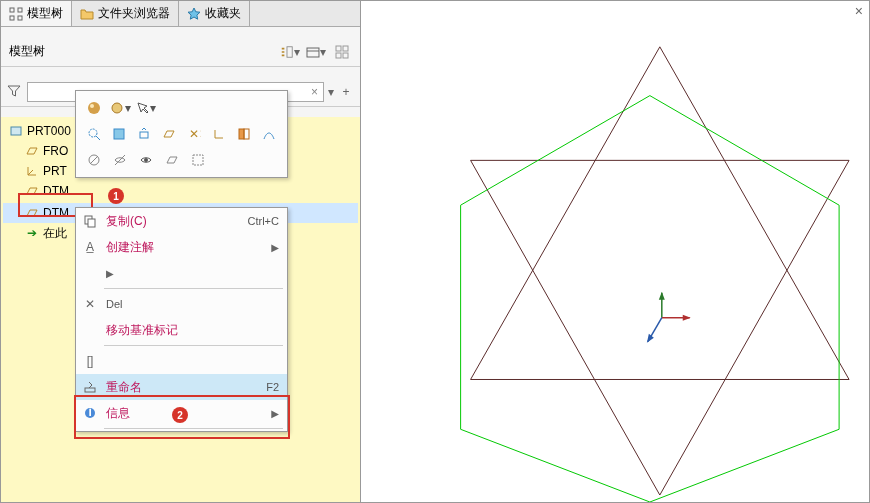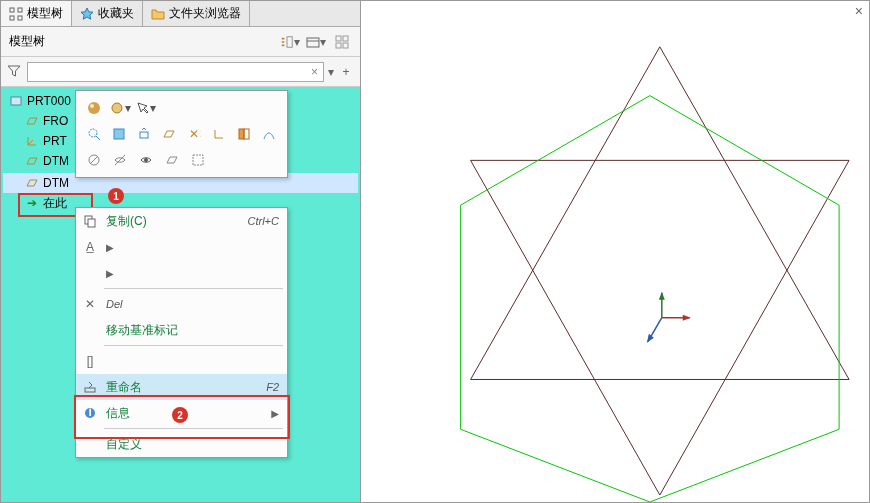--- a/index.html
+++ b/index.html
@@ -1,49 +1,49 @@
 <!DOCTYPE html>
 <html><head>
 <meta charset="utf-8">
 <style>
 * { margin: 0; padding: 0; box-sizing: border-box; font-family: "Microsoft YaHei", Arial, sans-serif; font-size: 12px; }
 body { width: 870px; height: 503px; background: #fff; overflow: hidden; position: relative; }
 .container { display: flex; height: 100%; border: 1px solid #999; }
-.left-panel { width: 360px; border-right: 1px solid #999; background: #f5f5f5; display: flex; flex-direction: column; }
+.left-panel { width: 360px; border-right: 1px solid #999; background: #f5f5f5; display: flex; flex-direction: column; gap: 10px; }
 .tab-bar { display: flex; background: #e8e8e8; border-bottom: 1px solid #aaa; height: 26px; }
 .tab { display: flex; align-items: center; padding: 0 8px; gap: 4px; border-right: 1px solid #aaa; cursor: pointer; }
 .tab.active { background: #f5f5f5; }
 .tab-icon { width: 14px; height: 14px; display: inline-flex; align-items: center; justify-content: center; }
 .header-row { display: flex; align-items: center; justify-content: space-between; padding: 4px 8px; border-bottom: 1px solid #ccc; height: 30px; }
 .header-title { font-weight: normal; }
 .header-tools { display: flex; gap: 6px; align-items: center; }
 .tool-btn { width: 20px; height: 20px; display: inline-flex; align-items: center; justify-content: center; cursor: pointer; color: #666; }
 .search-row { display: flex; align-items: center; padding: 4px 6px; gap: 4px; border-bottom: 1px solid #ccc; height: 30px; }
 .filter-icon { width: 16px; height: 16px; color: #666; }
 .search-input { flex: 1; height: 20px; border: 1px solid #aaa; padding: 0 18px 0 4px; background: #fff; }
-.tree { padding: 4px 2px; flex: 1; background: #5eead4; position: relative; }
+.tree { padding: 4px 2px; flex: 1; background: #fef9c3; position: relative; }
 .tree-item { display: flex; align-items: center; padding: 2px 2px; gap: 4px; cursor: pointer; height: 20px; }
 .tree-item.indent-0 { padding-left: 6px; }
 .tree-item.indent-1 { padding-left: 22px; }
 .tree-icon { width: 14px; height: 14px; display: inline-flex; align-items: center; justify-content: center; }
 .tree-item.selected { background: #d0e7ff; }
 .red-box-1 { position: absolute; border: 2px solid #d6342a; left: 18px; top: 193px; width: 75px; height: 24px; pointer-events: none; z-index: 5; }
 .red-box-2 { position: absolute; border: 2px solid #d6342a; left: 74px; top: 395px; width: 216px; height: 44px; pointer-events: none; z-index: 20; }
 .badge { position: absolute; width: 16px; height: 16px; border-radius: 50%; background: #d6342a; color: #fff; font-size: 10px; display: flex; align-items: center; justify-content: center; z-index: 25; font-weight: bold; }
 .badge-1 { left: 108px; top: 188px; }
 .badge-2 { left: 172px; top: 407px; }
 .mini-toolbar { position: absolute; left: 75px; top: 90px; width: 213px; background: #fcfcfc; border: 1px solid #999; box-shadow: 2px 2px 4px rgba(0,0,0,0.2); z-index: 10; padding: 4px; }
 .mini-row { display: flex; gap: 2px; padding: 2px; }
 .mini-btn { width: 24px; height: 22px; display: inline-flex; align-items: center; justify-content: center; cursor: pointer; color: #555; border: 1px solid transparent; }
 .context-menu { position: absolute; left: 75px; top: 207px; width: 213px; background: #fcfcfc; border: 1px solid #999; box-shadow: 2px 2px 4px rgba(0,0,0,0.2); z-index: 15; }
 .menu-item { display: flex; align-items: center; height: 26px; padding: 0 8px 0 4px; cursor: pointer; gap: 6px; }
 .menu-item.highlighted { background: #cde8f7; }
 .menu-icon { width: 20px; display: inline-flex; justify-content: center; color: #666; }
-.menu-label { flex: 1; color: #15803d; }
-.menu-shortcut { color: #555; font-size: 11px; font-style: italic; }
+.menu-label { flex: 1; color: #be185d; }
+.menu-shortcut { color: #555; font-size: 11px; }
 .menu-arrow { color: #666; font-size: 10px; }
 .menu-sep { height: 1px; background: #ccc; margin: 2px 4px 2px 28px; }
 .right-panel { flex: 1; background: #fff; position: relative; }
 svg.canvas-svg { position: absolute; inset: 0; width: 100%; height: 100%; }
 .close-x { position: absolute; right: 6px; top: 2px; font-size: 14px; color: #666; cursor: pointer; }
 .plus-btn { width: 16px; height: 16px; color: #666; cursor: pointer; display: flex; align-items: center; justify-content: center; }
 </style>
 </head>
 <body>
 
@@ -57,32 +57,32 @@
               <rect x="9" y="1" width="4" height="4" fill="none" stroke="#666"></rect>
               <rect x="1" y="9" width="4" height="4" fill="none" stroke="#666"></rect>
               <rect x="9" y="9" width="4" height="4" fill="none" stroke="#666"></rect>
             </svg>
         </span>
         <span>模型树</span>
       </div>
       <div class="tab">
         <span class="tab-icon">
           <svg width="14" height="14" viewBox="0 0 14 14">
-              <path d="M7 1l1.8 3.8 4.2.4-3.1 2.9.8 4.1L7 10l-3.7 2.2.8-4.1L1 5.2l4.2-.4z" fill="#6fc2e8" stroke="#2a7aa8"></path>
-            </svg>
-        </span>
-        <span>收藏夹</span>
+              <path d="M1 3h4l1 2h7v7H1z" fill="#f4c869" stroke="#b88a2c"></path>
+            </svg>
+        </span>
+        <span>文件夹浏览器</span>
       </div>
       <div class="tab">
         <span class="tab-icon">
           <svg width="14" height="14" viewBox="0 0 14 14">
-              <path d="M1 3h4l1 2h7v7H1z" fill="#f4c869" stroke="#b88a2c"></path>
-            </svg>
-        </span>
-        <span>文件夹浏览器</span>
+              <path d="M7 1l1.8 3.8 4.2.4-3.1 2.9.8 4.1L7 10l-3.7 2.2.8-4.1L1 5.2l4.2-.4z" fill="#6fc2e8" stroke="#2a7aa8"></path>
+            </svg>
+        </span>
+        <span>收藏夹</span>
       </div>
     </div>
 
     <div class="header-row">
       <span class="header-title">模型树</span>
       <div class="header-tools">
         <span class="tool-btn">
           <svg width="16" height="16" viewBox="0 0 16 16">
               <path d="M2 4h3M2 8h3M2 12h3" stroke="#b88a2c" stroke-width="2"></path>
               <rect x="8" y="2" width="6" height="12" fill="none" stroke="#888"></rect>
@@ -282,20 +282,21 @@
         <svg width="14" height="14" viewBox="0 0 14 14">
           <rect x="2" y="2" width="7" height="8" fill="none" stroke="#666"></rect>
           <rect x="5" y="5" width="7" height="8" fill="#fff" stroke="#666"></rect>
         </svg>
       </span>
     <span class="menu-label">复制(C)</span>
     <span class="menu-shortcut">Ctrl+C</span>
   </div>
   <div class="menu-item">
     <span class="menu-icon">A̲</span>
+    <span class="menu-label">创建注解</span>
     <span class="menu-arrow">▶</span>
   </div>
   <div class="menu-item">
     <span class="menu-icon"></span>
     <span class="menu-arrow">▶</span>
   </div>
   <div class="menu-sep"></div>
   <div class="menu-item">
     <span class="menu-icon">✕</span>
     <span class="menu-shortcut">Del</span>
@@ -322,22 +323,18 @@
     <span class="menu-icon">
         <svg width="14" height="14" viewBox="0 0 14 14">
           <circle cx="7" cy="7" r="5" fill="#4a8ad8"></circle>
           <text x="5.5" y="10" fill="#fff" font-size="9" font-weight="bold">i</text>
         </svg>
       </span>
     <span class="menu-label">信息</span>
     <span class="menu-arrow">▶</span>
   </div>
   <div class="menu-sep"></div>
-  <div class="menu-item">
-    <span class="menu-icon"></span>
-    <span class="menu-label">自定义</span>
-  </div>
 </div>
 
 <div class="red-box-1"></div>
 <div class="badge badge-1">1</div>
 <div class="red-box-2"></div>
 <div class="badge badge-2">2</div>
 
 </body></html>

